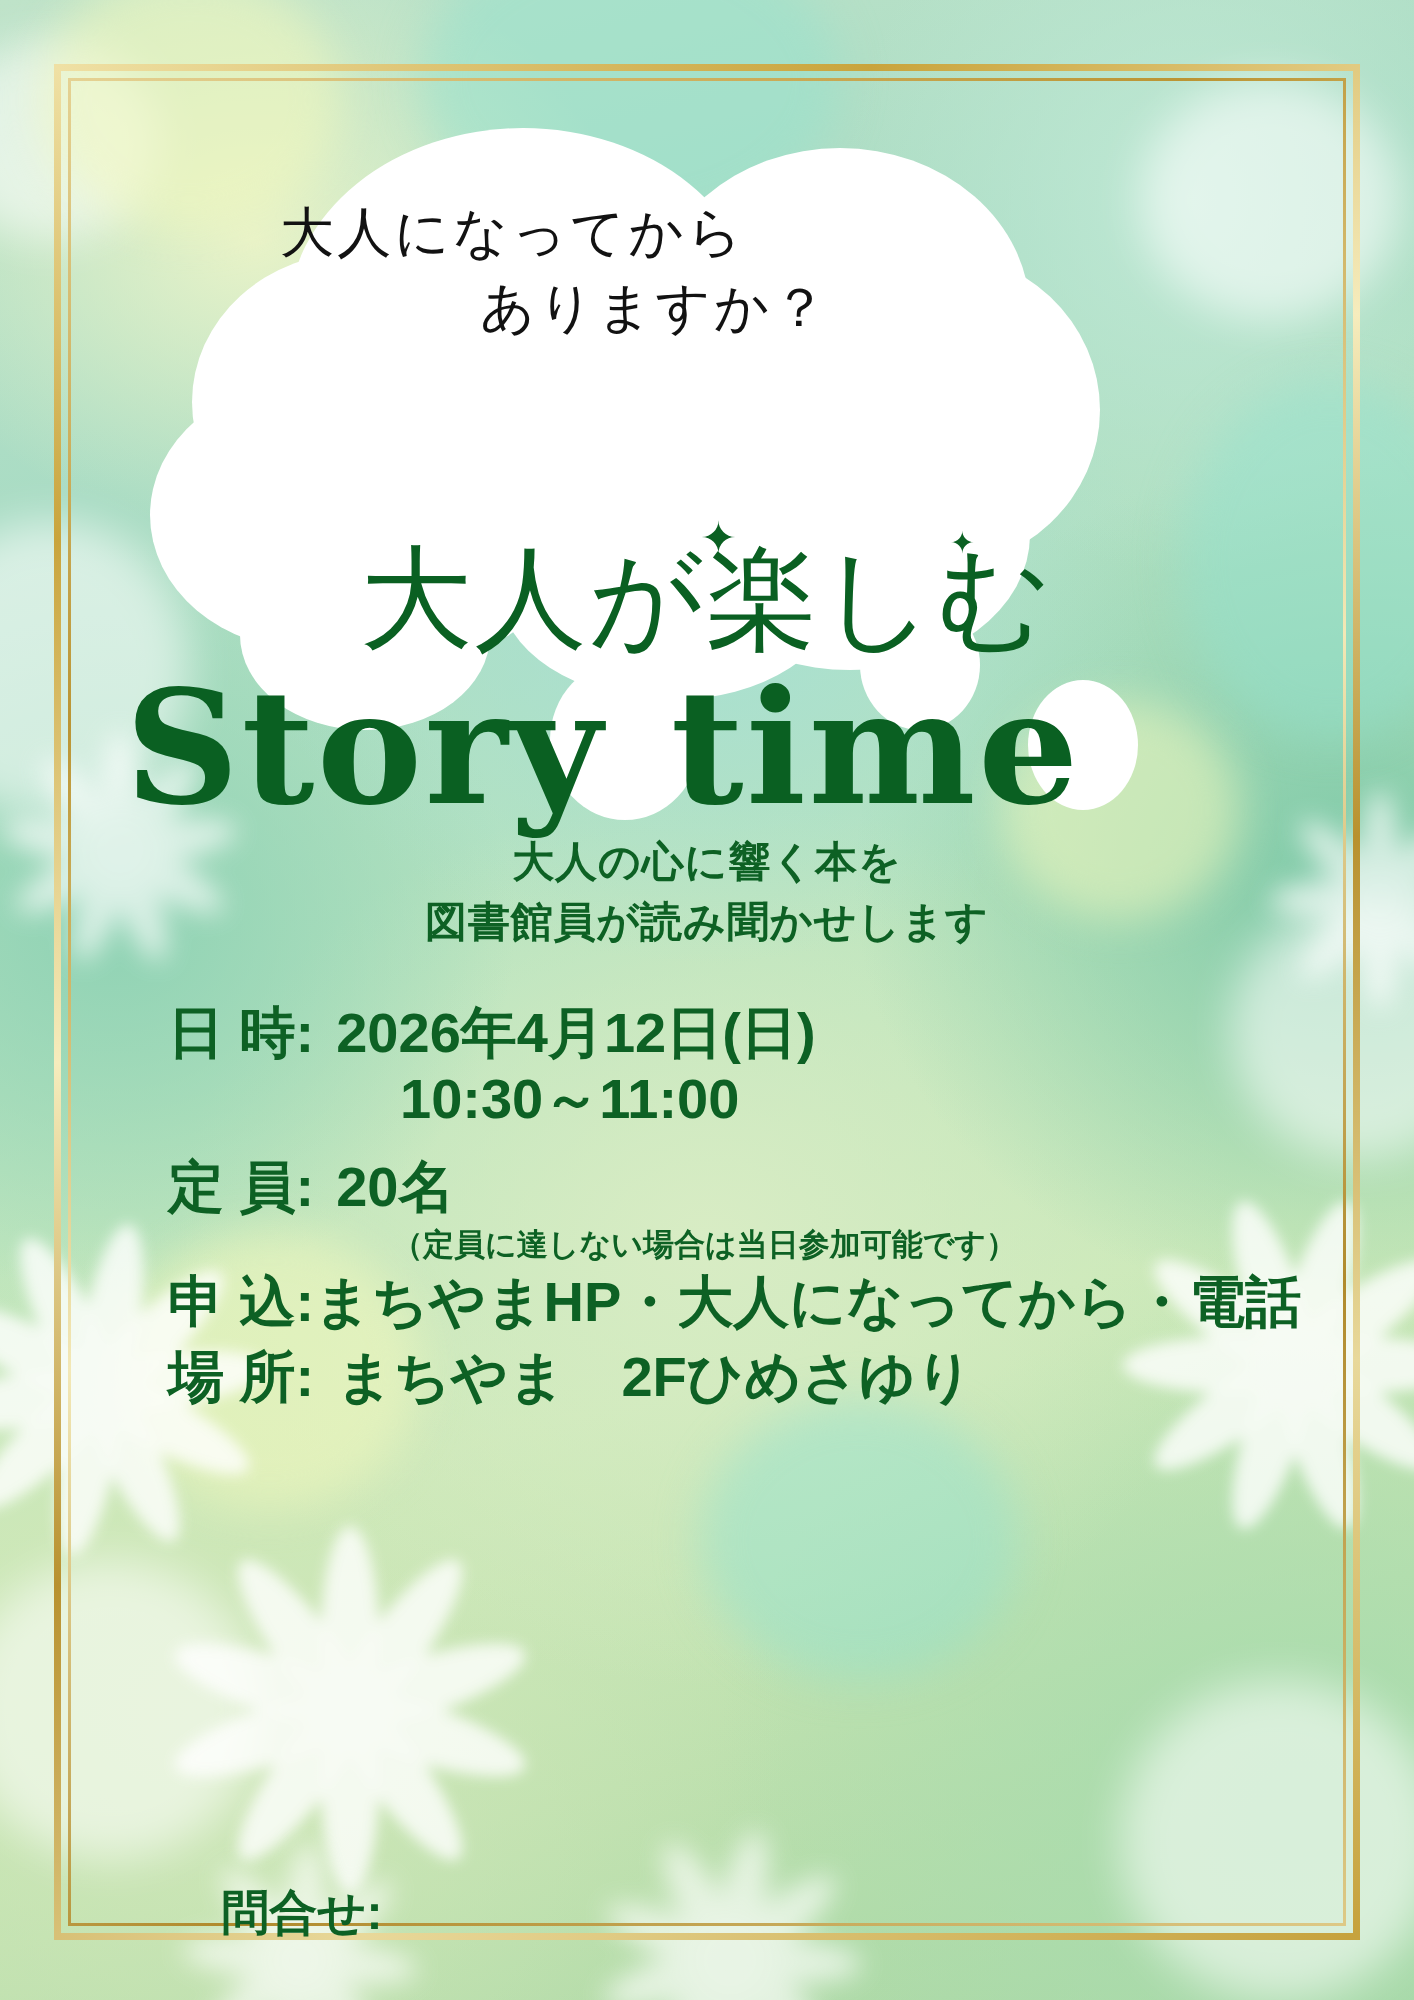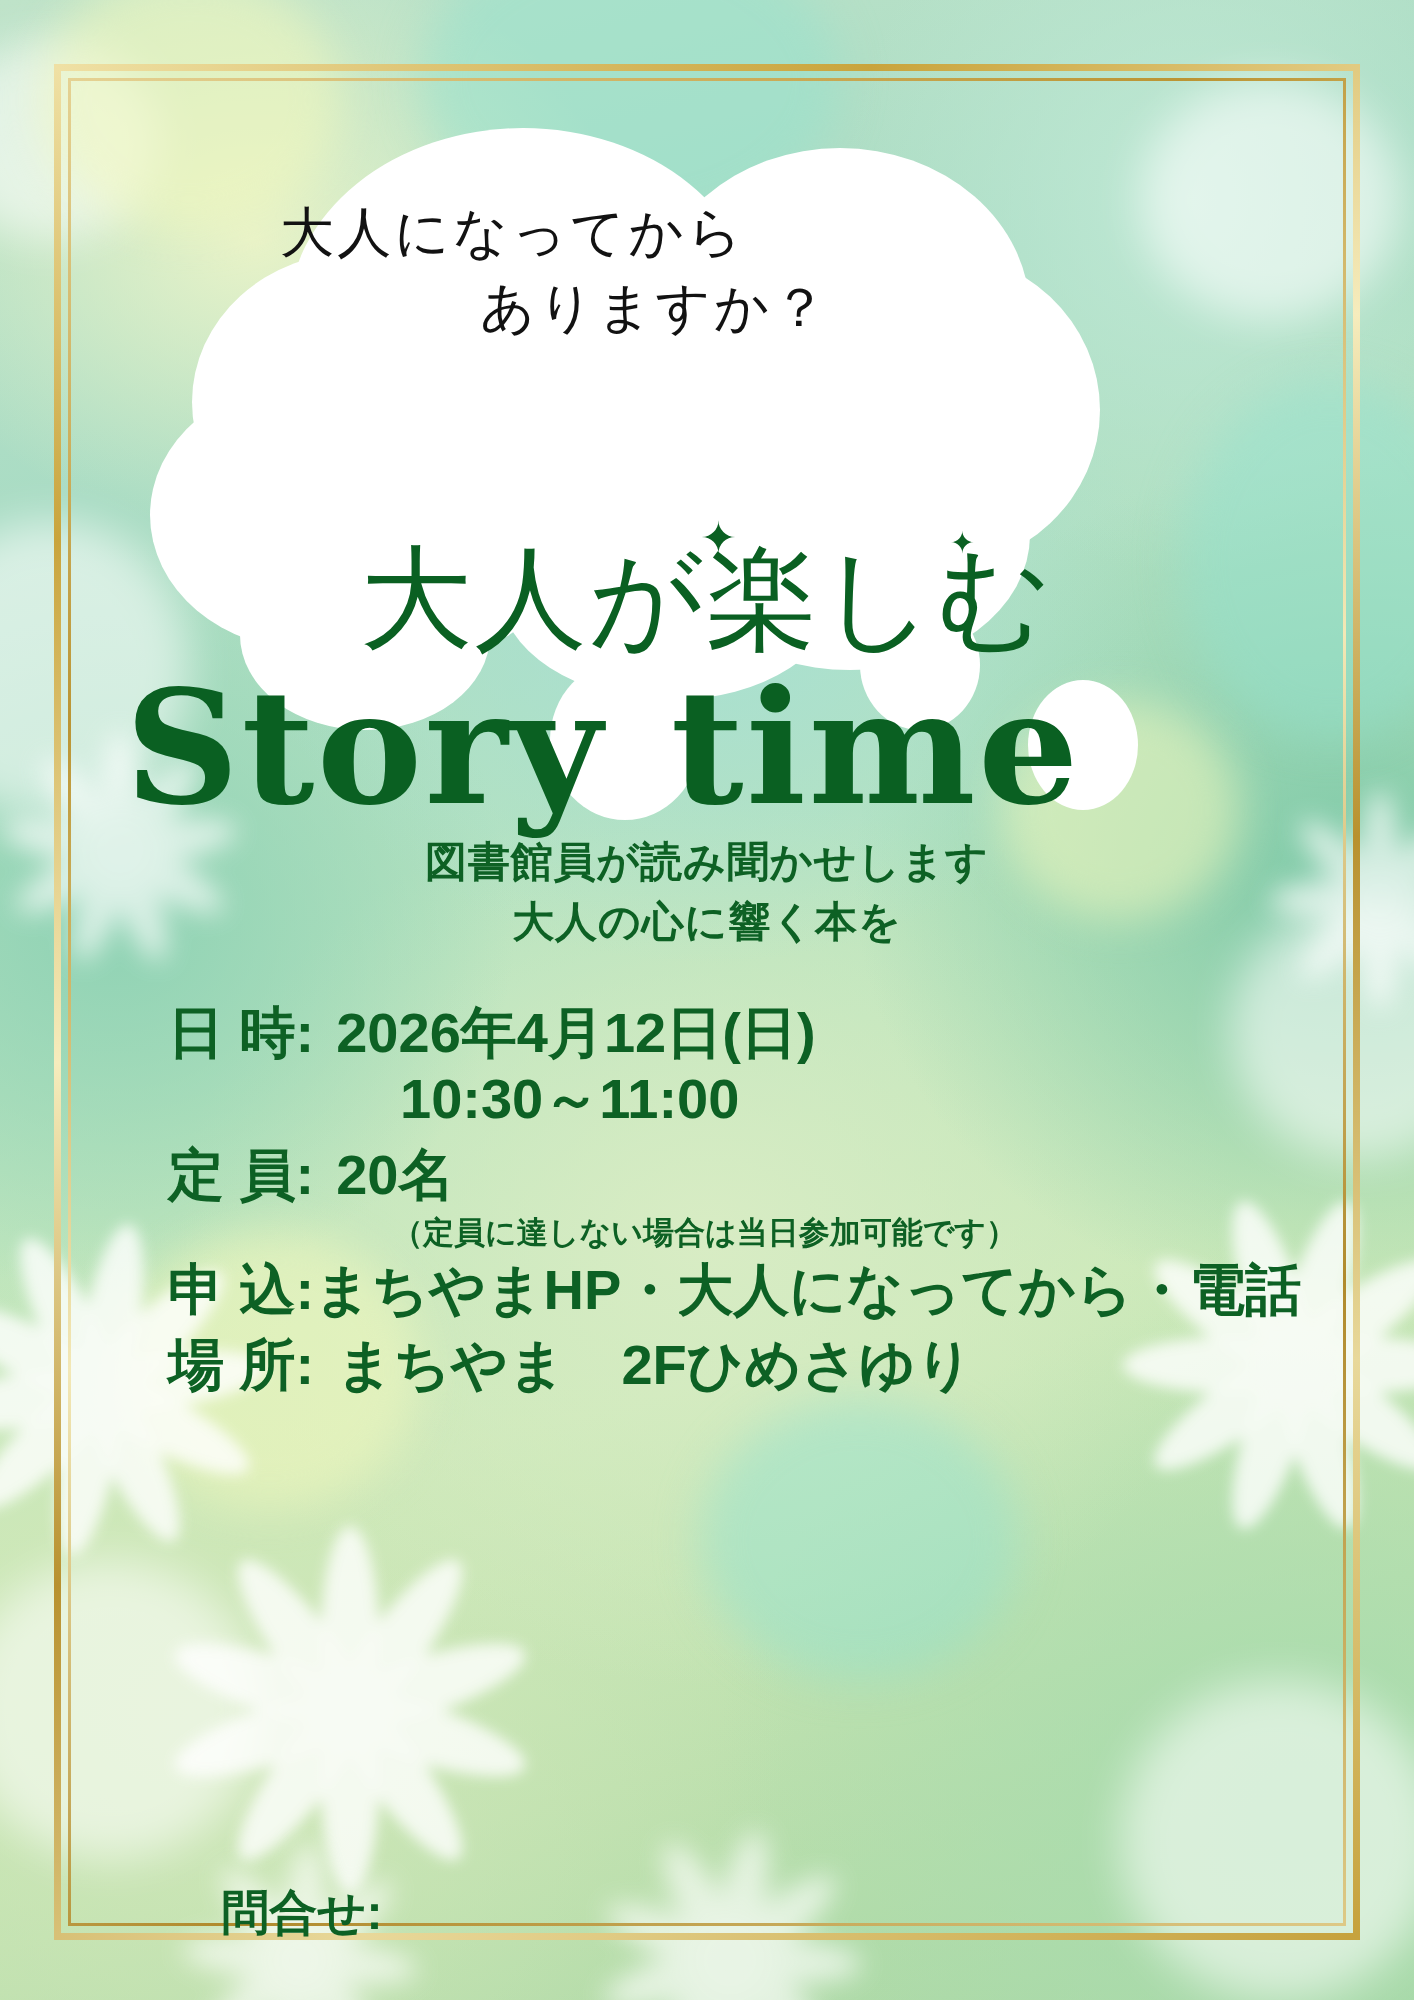--- a/index.html
+++ b/index.html
@@ -325,34 +325,34 @@
       <span class="star-deco" style="left:49%; top:-26px; font-size:44px;">✦</span>
       <span class="star-deco" style="left:85%; top:-14px; font-size:30px;">✦</span>
     </span>
   </div>
 
   <div id="title-story">
     <span>Story</span><span class="gap"></span><span>time</span>
   </div>
 
   <div id="subtitle">
+    <div>大人の心に響く本を</div>
     <div>図書館員が読み聞かせします</div>
-    <div>大人の心に響く本を</div>
   </div>
 
   <div id="details">
 
     <div class="drow" style="margin-top:0;">
       <span class="dlabel">日 時:</span>
       <span style="display:inline-block;width:22px;"></span>
       <span class="dvalue">2026年4月12日(日)</span>
     </div>
     <div class="dcont">10:30～11:00</div>
 
-    <div class="drow" style="margin-top:10px;">
+    <div class="drow" style="margin-top:22px;">
       <span class="dlabel">定 員:</span>
       <span style="display:inline-block;width:22px;"></span>
       <span class="dvalue">20名</span>
     </div>
     <div class="dnote">（定員に達しない場合は当日参加可能です）</div>
 
     <div class="drow" style="margin-top:6px;">
       <span class="dlabel">申 込:</span>
       <span style="display:inline-block;width:22px;"></span>
       <span class="dvalue">まちやまHP・大人になってから・電話</span>

